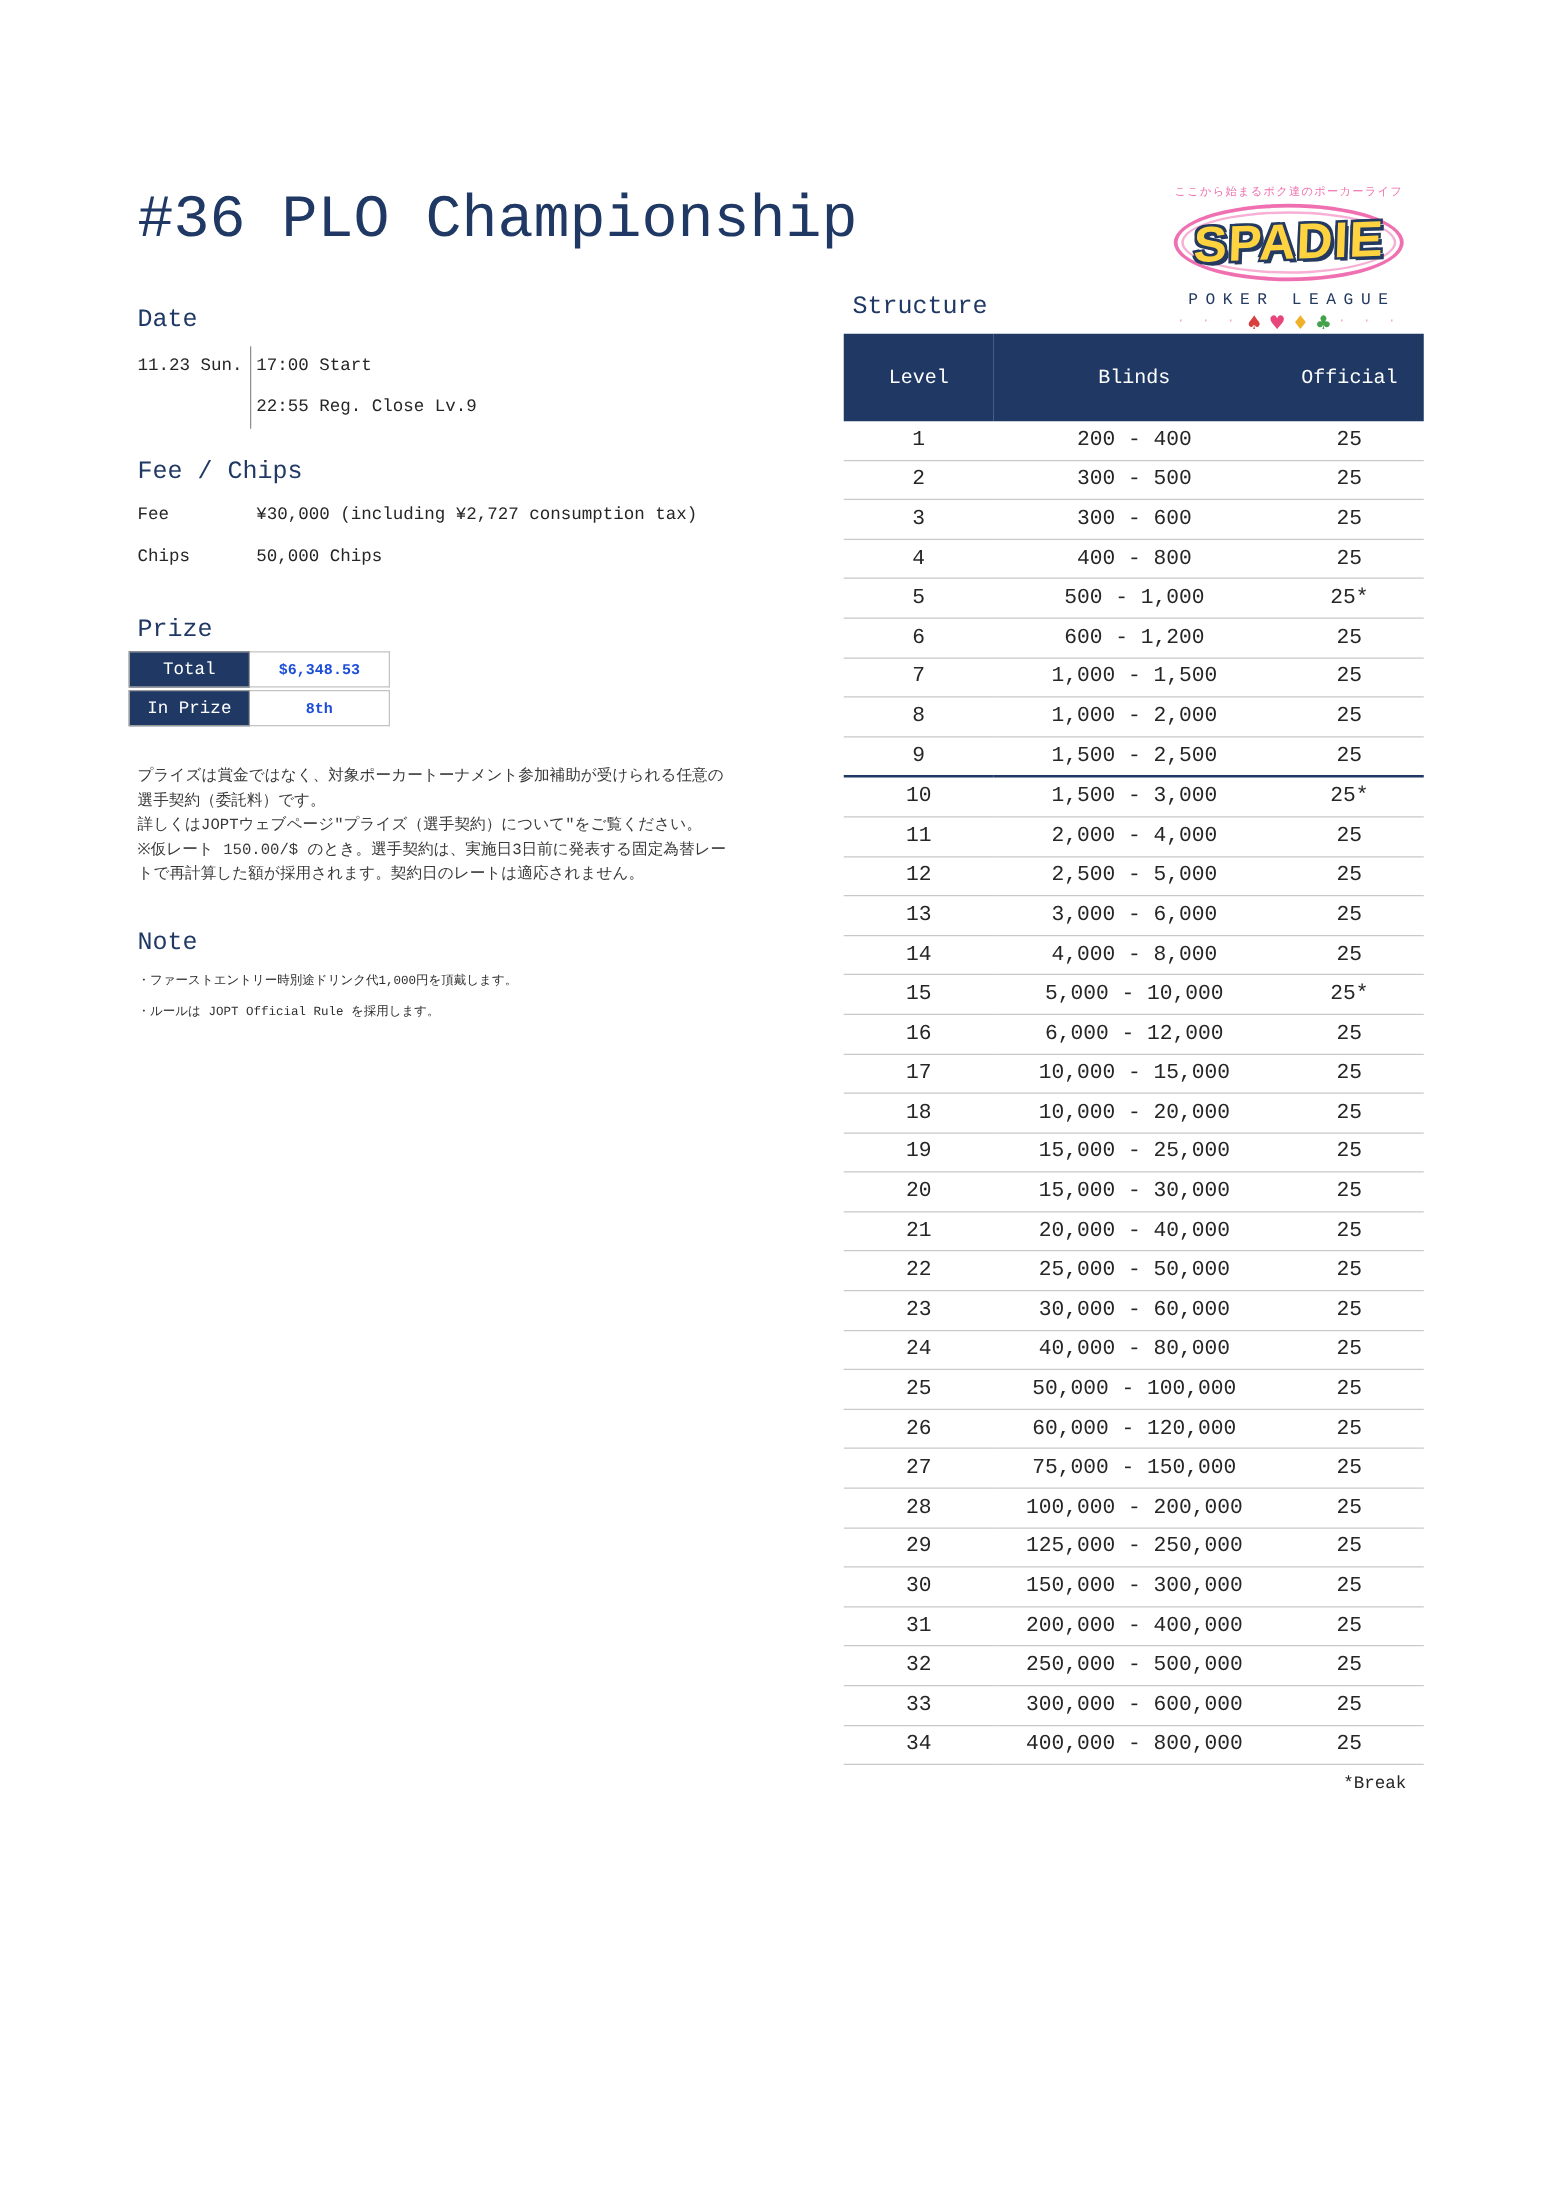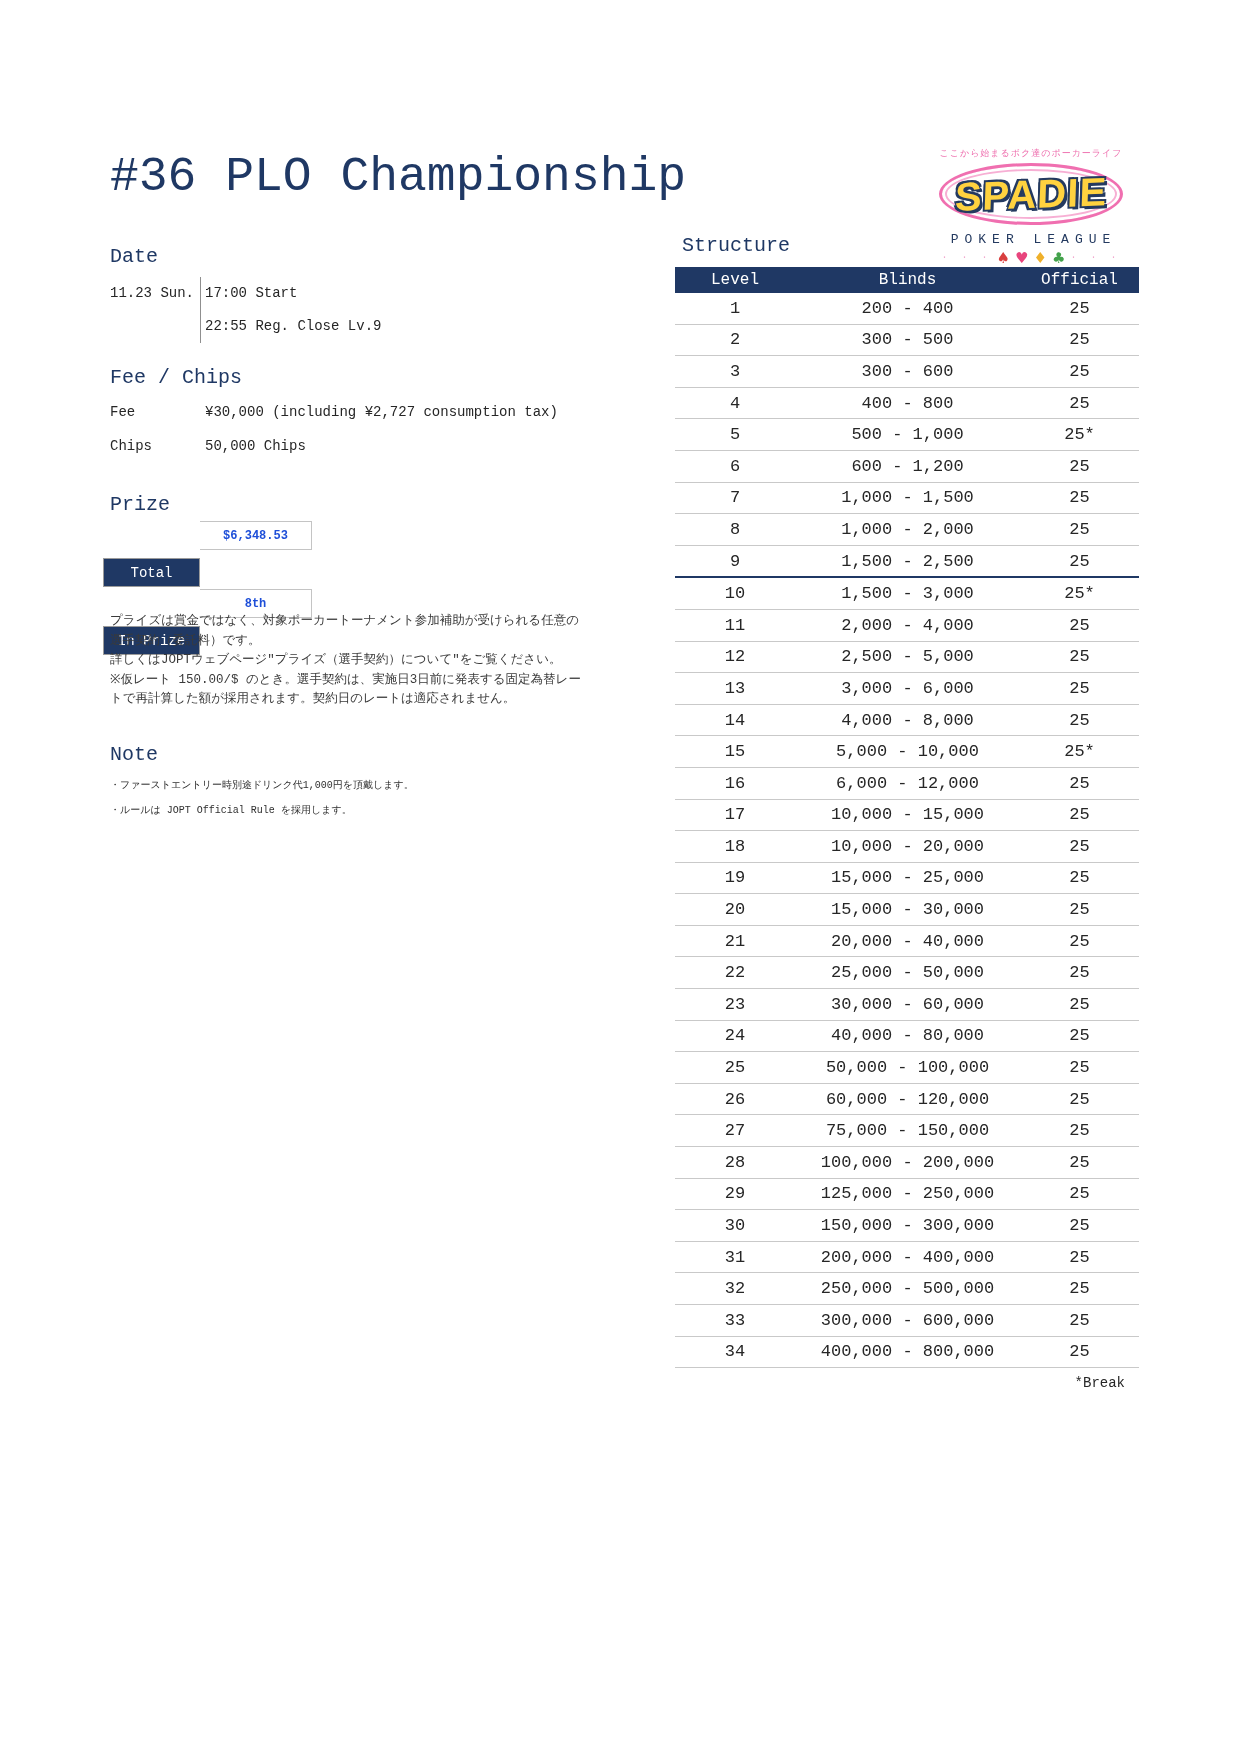--- a/index.html
+++ b/index.html
@@ -42,41 +42,41 @@
   .fee-section{position:absolute;left:110px;top:366px;}
   .kv-row{margin-top:10px;font-size:14px;line-height:24px;display:flex;}
   .kv-label{display:inline-block;width:95px;}
 
   
   .prize-section{position:absolute;left:103px;top:493px;}
   .prize-section .sec-h{padding-left:7px;}
   .prize-table{margin-top:4px;}
   .prize-row{display:flex;margin-bottom:2px;}
   .prize-key{width:95px;height:27px;background:#1f3864;color:#fff;display:flex;align-items:center;
-             justify-content:center;font-size:14px;border:1px solid #9b9b9b;margin-top:37px;}
+             justify-content:center;font-size:14px;border:1px solid #9b9b9b;}
   .prize-val{width:111px;height:27px;display:flex;align-items:center;justify-content:center;
              font-size:12px;border:1px solid #c4c4c4;border-left:none;color:#1d4ed8;font-weight:bold;}
 
   
   .prize-note{position:absolute;left:110px;top:612px;width:490px;font-size:12.5px;line-height:19.5px;
               color:#3a3a3a;white-space:pre-line;}
 
   
   .note-section{position:absolute;left:110px;top:743px;}
   .note-items{margin-top:6px;}
   .note-items > div{font-size:10px;line-height:25px;color:#2f2f2f;}
 
   
   .structure-section{position:absolute;left:640px;top:234px;width:464px;margin-left:35px;}
   .structure-section .sec-h{padding-left:7px;margin-bottom:9px;}
   table.structure{width:464px;border-collapse:collapse;table-layout:fixed;}
   table.structure col.c1{width:120px;}
   table.structure col.c2{width:225px;}
   table.structure col.c3{width:119px;}
-  table.structure th{background:#1f3864;color:#ffffff;font-weight:normal;font-size:16px;height:26px;padding:0;}
+  table.structure th{background:#1f3864;color:#ffffff;font-weight:normal;font-size:16px;height:44px;padding:13px;}
   table.structure td{height:30.6px;text-align:center;font-size:17px;padding:0;
                      border-bottom:1px solid #c9c9c9;color:#262626;}
   table.structure tr.reg-close-divider td{border-bottom:2px solid #1f3864;}
   .break-note{margin-top:7px;text-align:right;padding-right:14px;font-size:14px;color:#262626;}
 </style>
 </head>
 <body>
 
 <div class="page">
 

